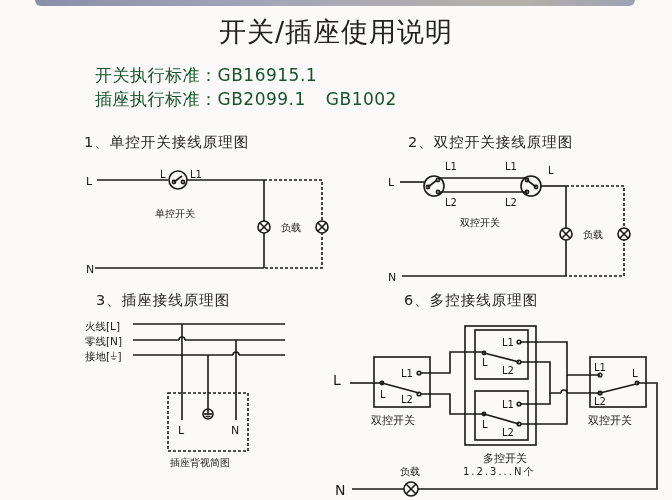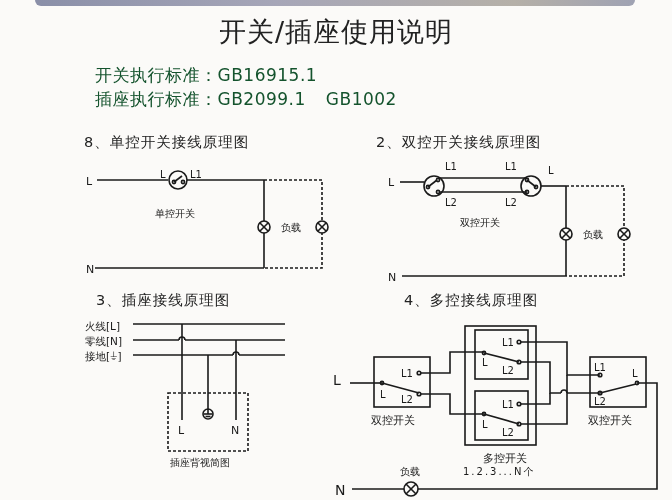--- a/index.html
+++ b/index.html
@@ -37,24 +37,24 @@
 
 <div class="title">开关/插座使用说明</div>
 
 <div class="std std1">
   <span>开关执行标准：</span><span>GB16915.1</span>
 </div>
 <div class="std std2">
   <span>插座执行标准：</span><span>GB2099.1</span><span class="gap"></span><span>GB1002</span>
 </div>
 
-<div class="sec-title" style="left:84px; top:133px;">8、单控开关接线原理图</div>
-<div class="sec-title" style="left:376px; top:133px;">2、双控开关接线原理图</div>
+<div class="sec-title" style="left:84px; top:133px;">1、单控开关接线原理图</div>
+<div class="sec-title" style="left:408px; top:133px;">2、双控开关接线原理图</div>
 <div class="sec-title" style="left:80px; top:291px;margin-left:16px;">3、插座接线原理图</div>
-<div class="sec-title" style="left:404px; top:291px;">4、多控接线原理图</div>
+<div class="sec-title" style="left:404px; top:291px;">6、多控接线原理图</div>
 
 <svg class="diagram" width="672" height="500" viewBox="0 0 672 500" stroke="#1a1a1a" stroke-width="1.6" fill="none">
 
   <g>
     <text x="86" y="185" font-size="11" stroke="none">L</text>
     <line x1="97" y1="180" x2="168" y2="180"></line>
     <text x="160" y="178" font-size="10" stroke="none">L</text>
     <circle cx="178" cy="180" r="9"></circle>
     <circle cx="174" cy="182" r="1.6"></circle>
     <circle cx="183" cy="182" r="1.6"></circle>

